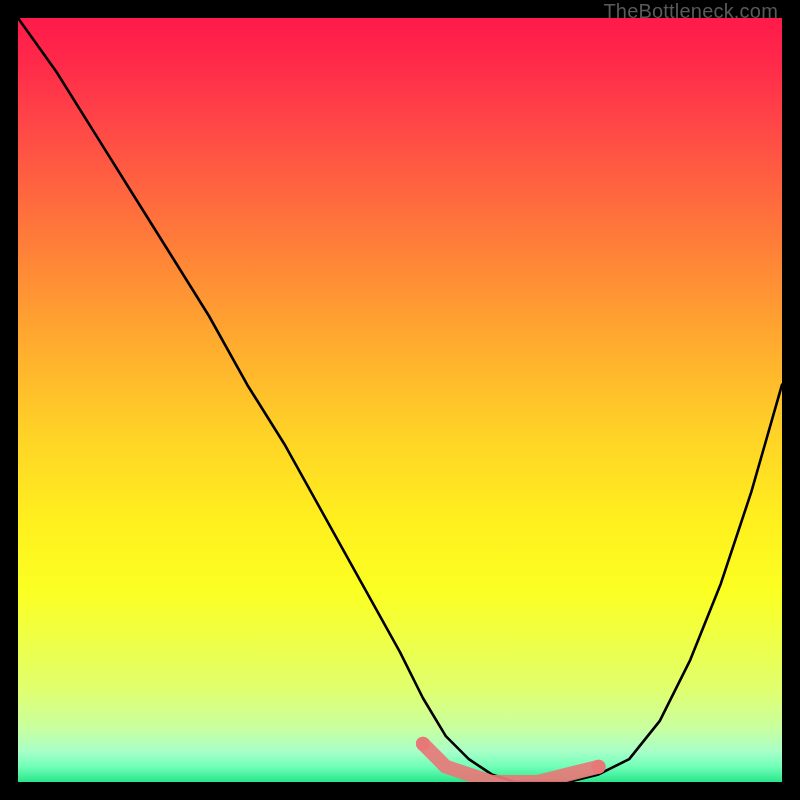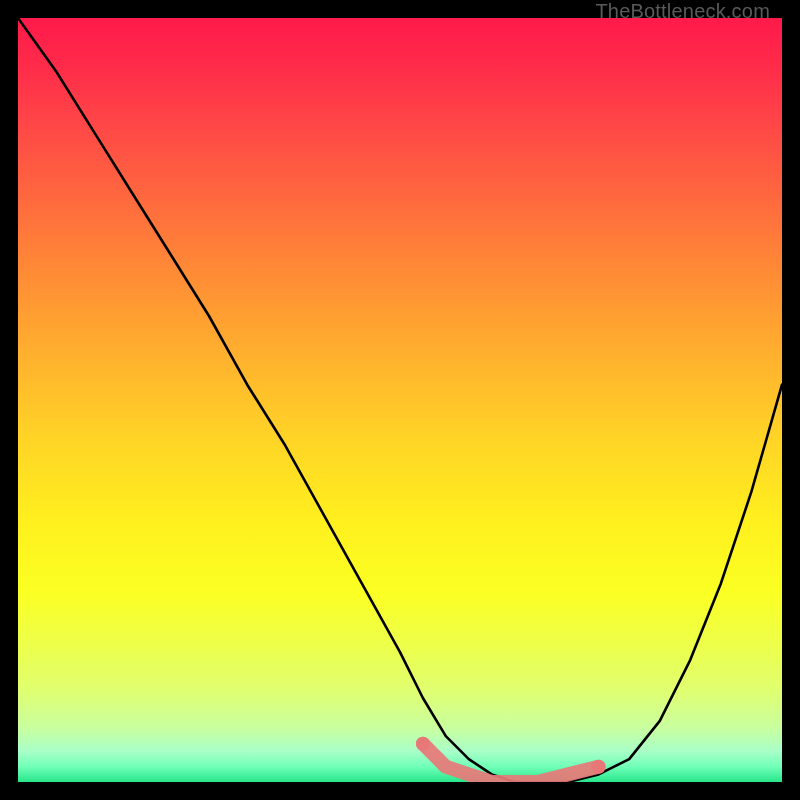--- a/index.html
+++ b/index.html
@@ -37,21 +37,21 @@
       #e0ff70 88%,
       #c8ffa0 93%,
       #a8ffc8 96%,
       #70ffb8 98%,
       #28e68a 100%
     );
   }
   .watermark {
     position: absolute;
     top: 0px;
-    right: 30px;
+    right: 22px;
     color: #5a5a5a;
     font-size: 20px;
     font-weight: 500;
     letter-spacing: 0.2px;
     user-select: none;
   }
   svg.curve {
     position: absolute;
     left: 0;
     top: 0;

